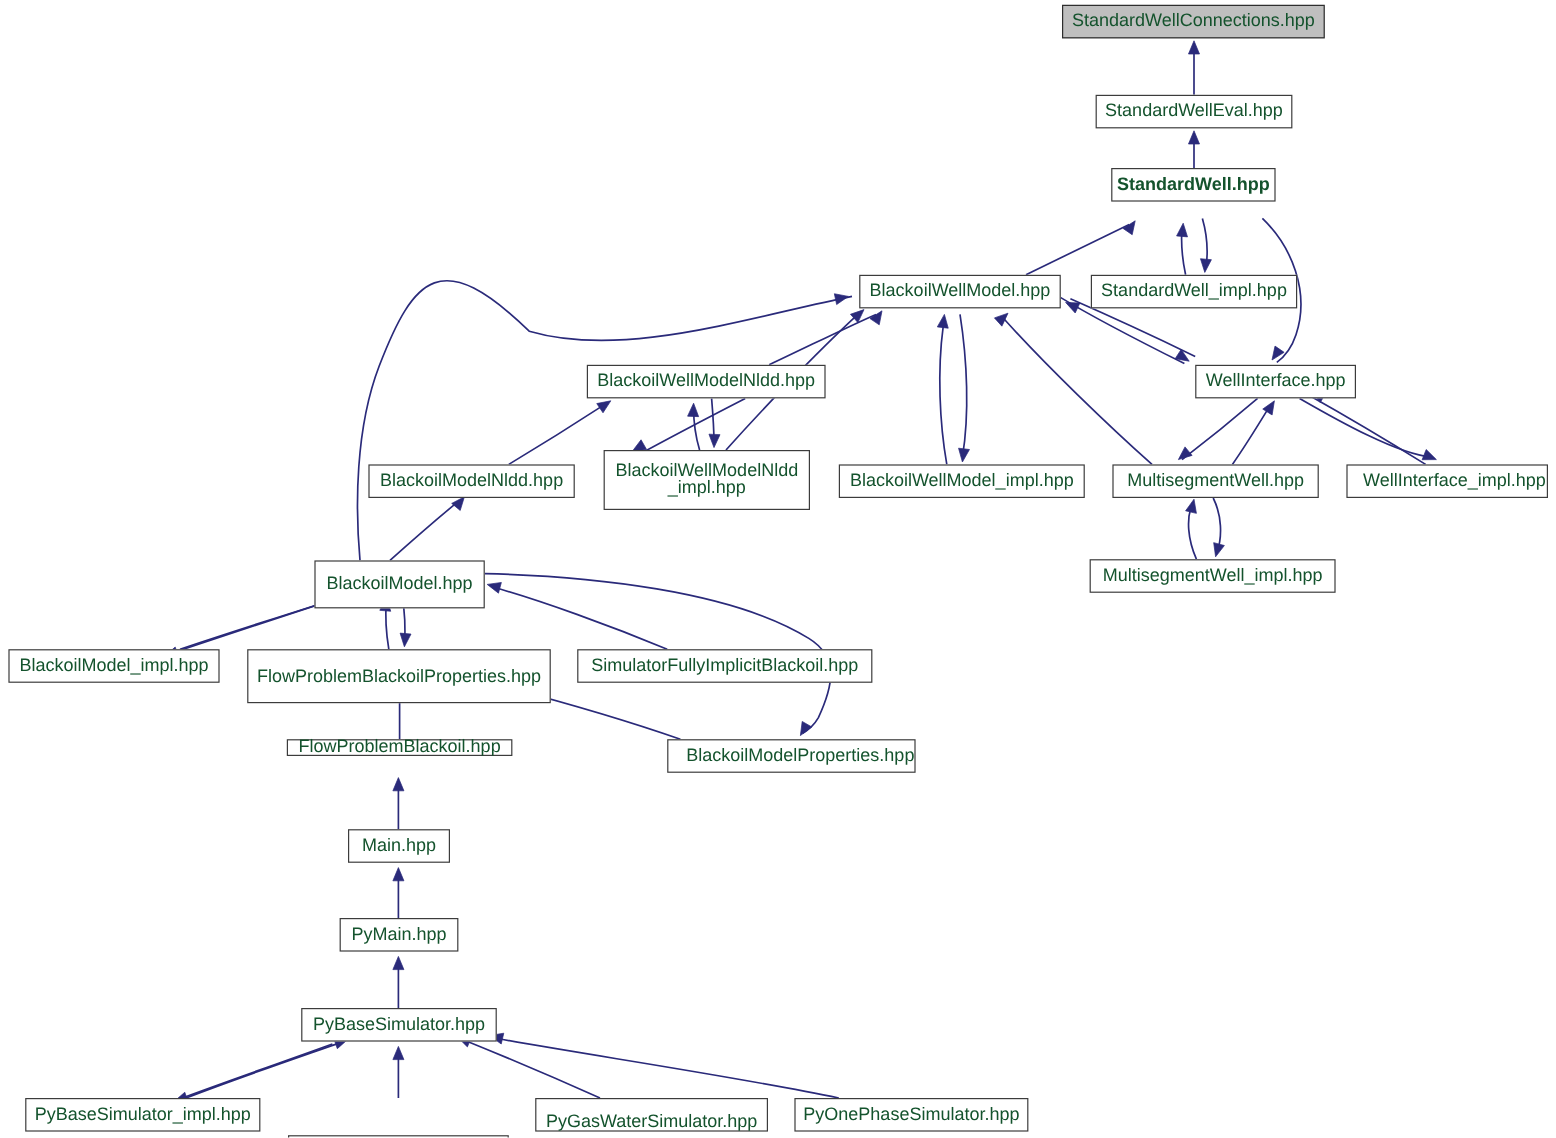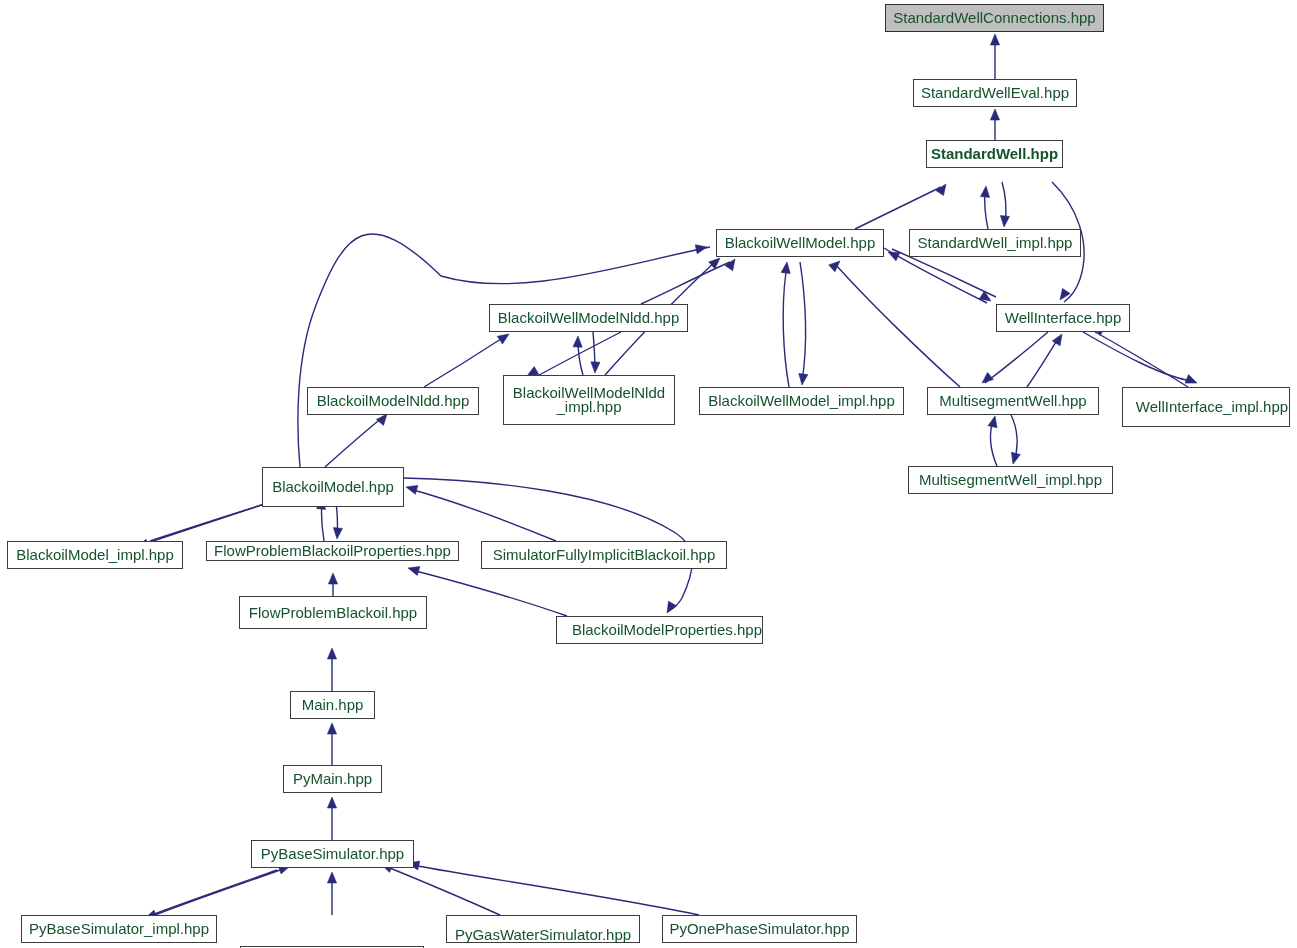--- a/index.html
+++ b/index.html
@@ -155,27 +155,27 @@
       <div class="node-box" style="left: 926px; top: 140px; width: 137px; height: 28px; font-weight: bold;"><span>StandardWell.hpp</span></div>
       <div class="node-box" style="left: 716px; top: 229px; width: 168px; height: 28px;"><span>BlackoilWellModel.hpp</span></div>
       <div class="node-box" style="left: 909px; top: 229px; width: 172px; height: 28px;"><span>StandardWell_impl.hpp</span></div>
       <div class="node-box" style="left: 489px; top: 304px; width: 199px; height: 28px;"><span>BlackoilWellModelNldd.hpp</span></div>
       <div class="node-box" style="left: 996px; top: 304px; width: 134px; height: 28px;"><span>WellInterface.hpp</span></div>
       <div class="node-box" style="left: 307px; top: 387px; width: 172px; height: 28px;"><span>BlackoilModelNldd.hpp</span></div>
       <div class="node-box" style="left: 503px; top: 375px; width: 172px; height: 50px;"><span>BlackoilWellModelNldd
 _impl.hpp</span></div>
       <div class="node-box" style="left: 699px; top: 387px; width: 205px; height: 28px;"><span>BlackoilWellModel_impl.hpp</span></div>
       <div class="node-box" style="left: 927px; top: 387px; width: 172px; height: 28px;"><span>MultisegmentWell.hpp</span></div>
-      <div class="node-box" style="left: 1122px; top: 387px; width: 168px; height: 40px; padding-left: 12px;"><span>WellInterface_impl.hpp</span></div>
+      <div class="node-box" style="left: 1122px; top: 387px; width: 168px; height: 28px; padding-left: 12px;"><span>WellInterface_impl.hpp</span></div>
       <div class="node-box" style="left: 908px; top: 466px; width: 205px; height: 28px;"><span>MultisegmentWell_impl.hpp</span></div>
       <div class="node-box" style="left: 262px; top: 467px; width: 142px; height: 40px;"><span>BlackoilModel.hpp</span></div>
       <div class="node-box" style="left: 7px; top: 541px; width: 176px; height: 28px;"><span>BlackoilModel_impl.hpp</span></div>
-      <div class="node-box" style="left: 206px; top: 541px; width: 253px; height: 20px;"><span>FlowProblemBlackoilProperties.hpp</span></div>
+      <div class="node-box" style="left: 206px; top: 541px; width: 253px; height: 45px;"><span>FlowProblemBlackoilProperties.hpp</span></div>
       <div class="node-box" style="left: 481px; top: 541px; width: 246px; height: 28px;"><span>SimulatorFullyImplicitBlackoil.hpp</span></div>
-      <div class="node-box" style="left: 239px; top: 596px; width: 188px; height: 33px; text-align: right;"><span>FlowProblemBlackoil.hpp</span></div>
+      <div class="node-box" style="left: 239px; top: 616px; width: 188px; height: 14px; text-align: right;"><span>FlowProblemBlackoil.hpp</span></div>
       <div class="node-box" style="left: 556px; top: 616px; width: 207px; height: 28px; justify-content: flex-end;"><span>BlackoilModelProperties.hpp</span></div>
       <div class="node-box" style="left: 290px; top: 691px; width: 85px; height: 28px;"><span>Main.hpp</span></div>
       <div class="node-box" style="left: 283px; top: 765px; width: 99px; height: 28px;"><span>PyMain.hpp</span></div>
       <div class="node-box" style="left: 251px; top: 840px; width: 163px; height: 28px;"><span>PyBaseSimulator.hpp</span></div>
       <div class="node-box" style="left: 21px; top: 915px; width: 196px; height: 28px;"><span>PyBaseSimulator_impl.hpp</span></div>
       <div class="node-box" style="left: 240px; top: 946px; width: 184px; height: 28px; align-items: center;"><span>PyBlackOilSimulator.hpp</span></div>
       <div class="node-box" style="left: 446px; top: 915px; width: 194px; height: 28px; align-items: flex-end;"><span>PyGasWaterSimulator.hpp</span></div>
       <div class="node-box" style="left: 662px; top: 915px; width: 195px; height: 28px;"><span>PyOnePhaseSimulator.hpp</span></div>
     </div>
 </div>

